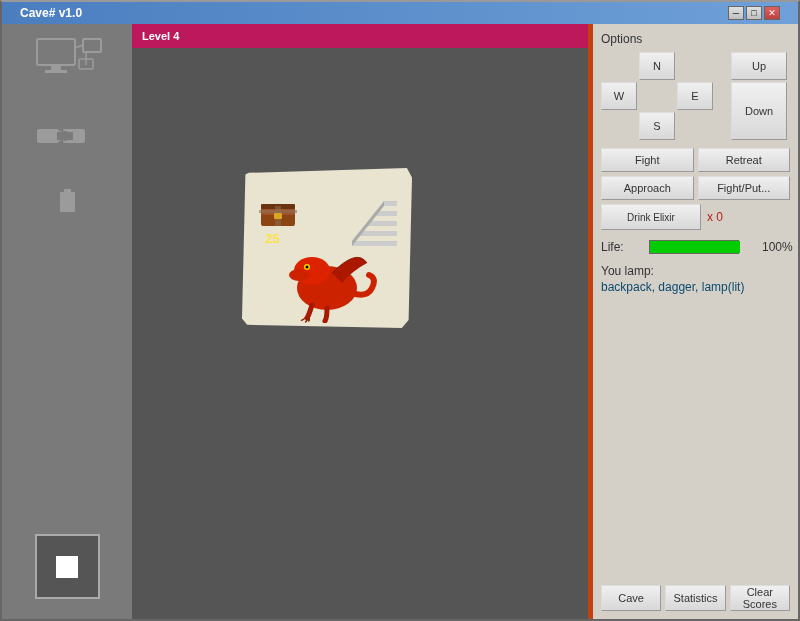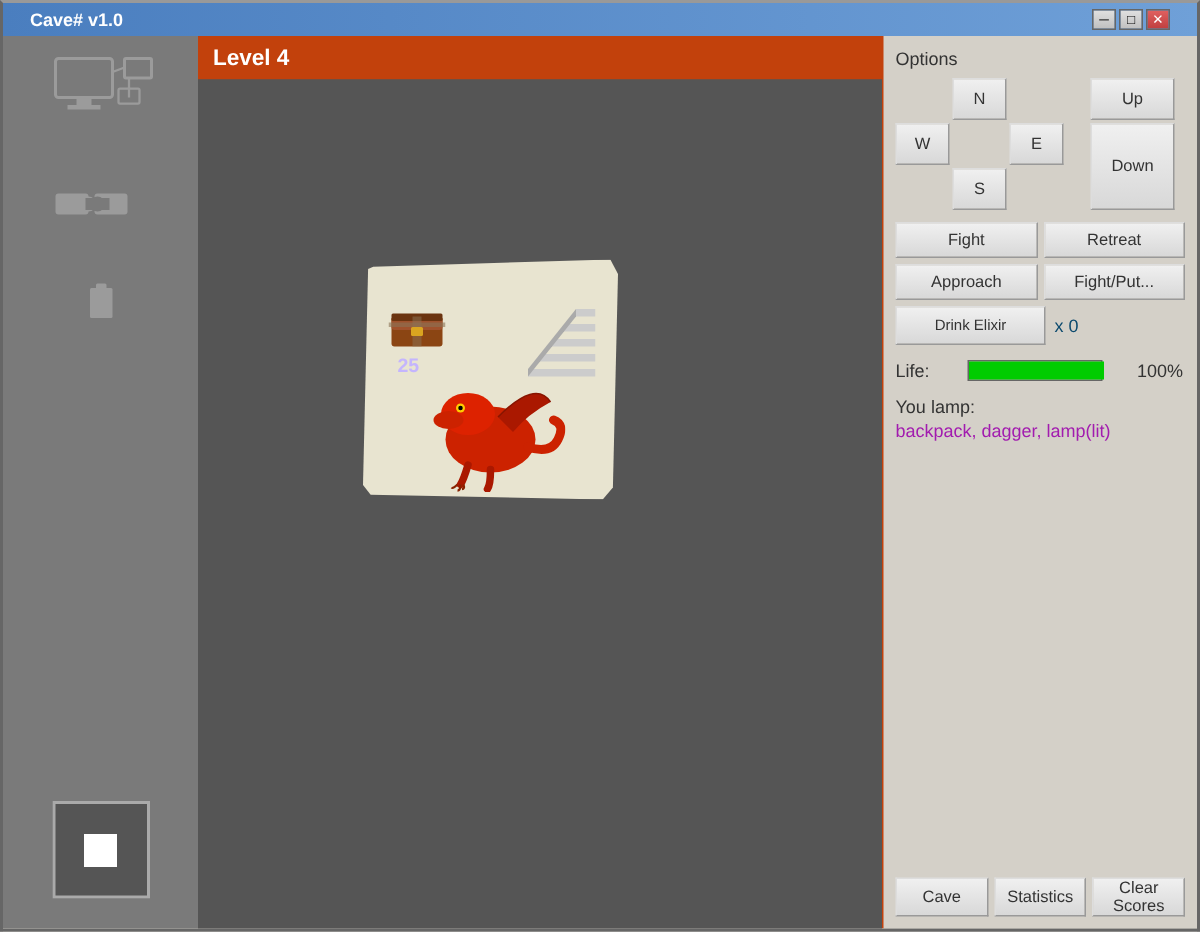--- a/index.html
+++ b/index.html
@@ -116,50 +116,50 @@
     .game-area {
       flex: 1;
       background: #555;
       position: relative;
       display: flex;
       flex-direction: column;
     }
 
     .level-label {
       color: white;
-      font-size: 15px;
+      font-size: 11px;
       font-weight: bold;
       padding: 6px 10px;
-      background: #c2410c;
+      background: #be185d;
     }
 
     .game-canvas {
       flex: 1;
       background: #555;
       position: relative;
       overflow: hidden;
     }
 
     
     .number-25 {
       position: absolute;
       top: 183px;
       left: 133px;
-      color: #c4b5fd;
+      color: #fde047;
       font-size: 13px;
       font-weight: bold;
     }
 
     
     .right-panel {
       width: 210px;
       min-width: 210px;
       background: #d4d0c8;
       padding: 8px;
-      border-left: 1px solid #c2410c;
+      border-left: 5px solid #c2410c;
       display: flex;
       flex-direction: column;
     }
 
     .options-label {
       font-size: 12px;
       color: #333;
       margin-bottom: 6px;
     }
 
@@ -226,21 +226,21 @@
       border: 1px solid #999;
       border-top: 1px solid #ddd;
       border-left: 1px solid #ddd;
       font-size: 10px;
       cursor: pointer;
       color: #333;
     }
 
     .elixir-count {
       font-size: 12px;
-      color: #0c4a6e;
+      color: #b91c1c;
       text-align: center;
     }
 
     
     .life-row {
       display: flex;
       align-items: center;
       gap: 23px;
       margin-bottom: 10px;
     }
@@ -274,21 +274,21 @@
     }
 
     .you-have {
       font-size: 12px;
       color: #333;
       margin-bottom: 2px;
     }
 
     .inventory-items {
       font-size: 12px;
-      color: #a21caf;
+      color: #0c4a6e;
     }
 
     
     .bottom-buttons {
       display: flex;
       gap: 4px;
       margin-top: auto;
       padding-top: 6px;
     }
 

